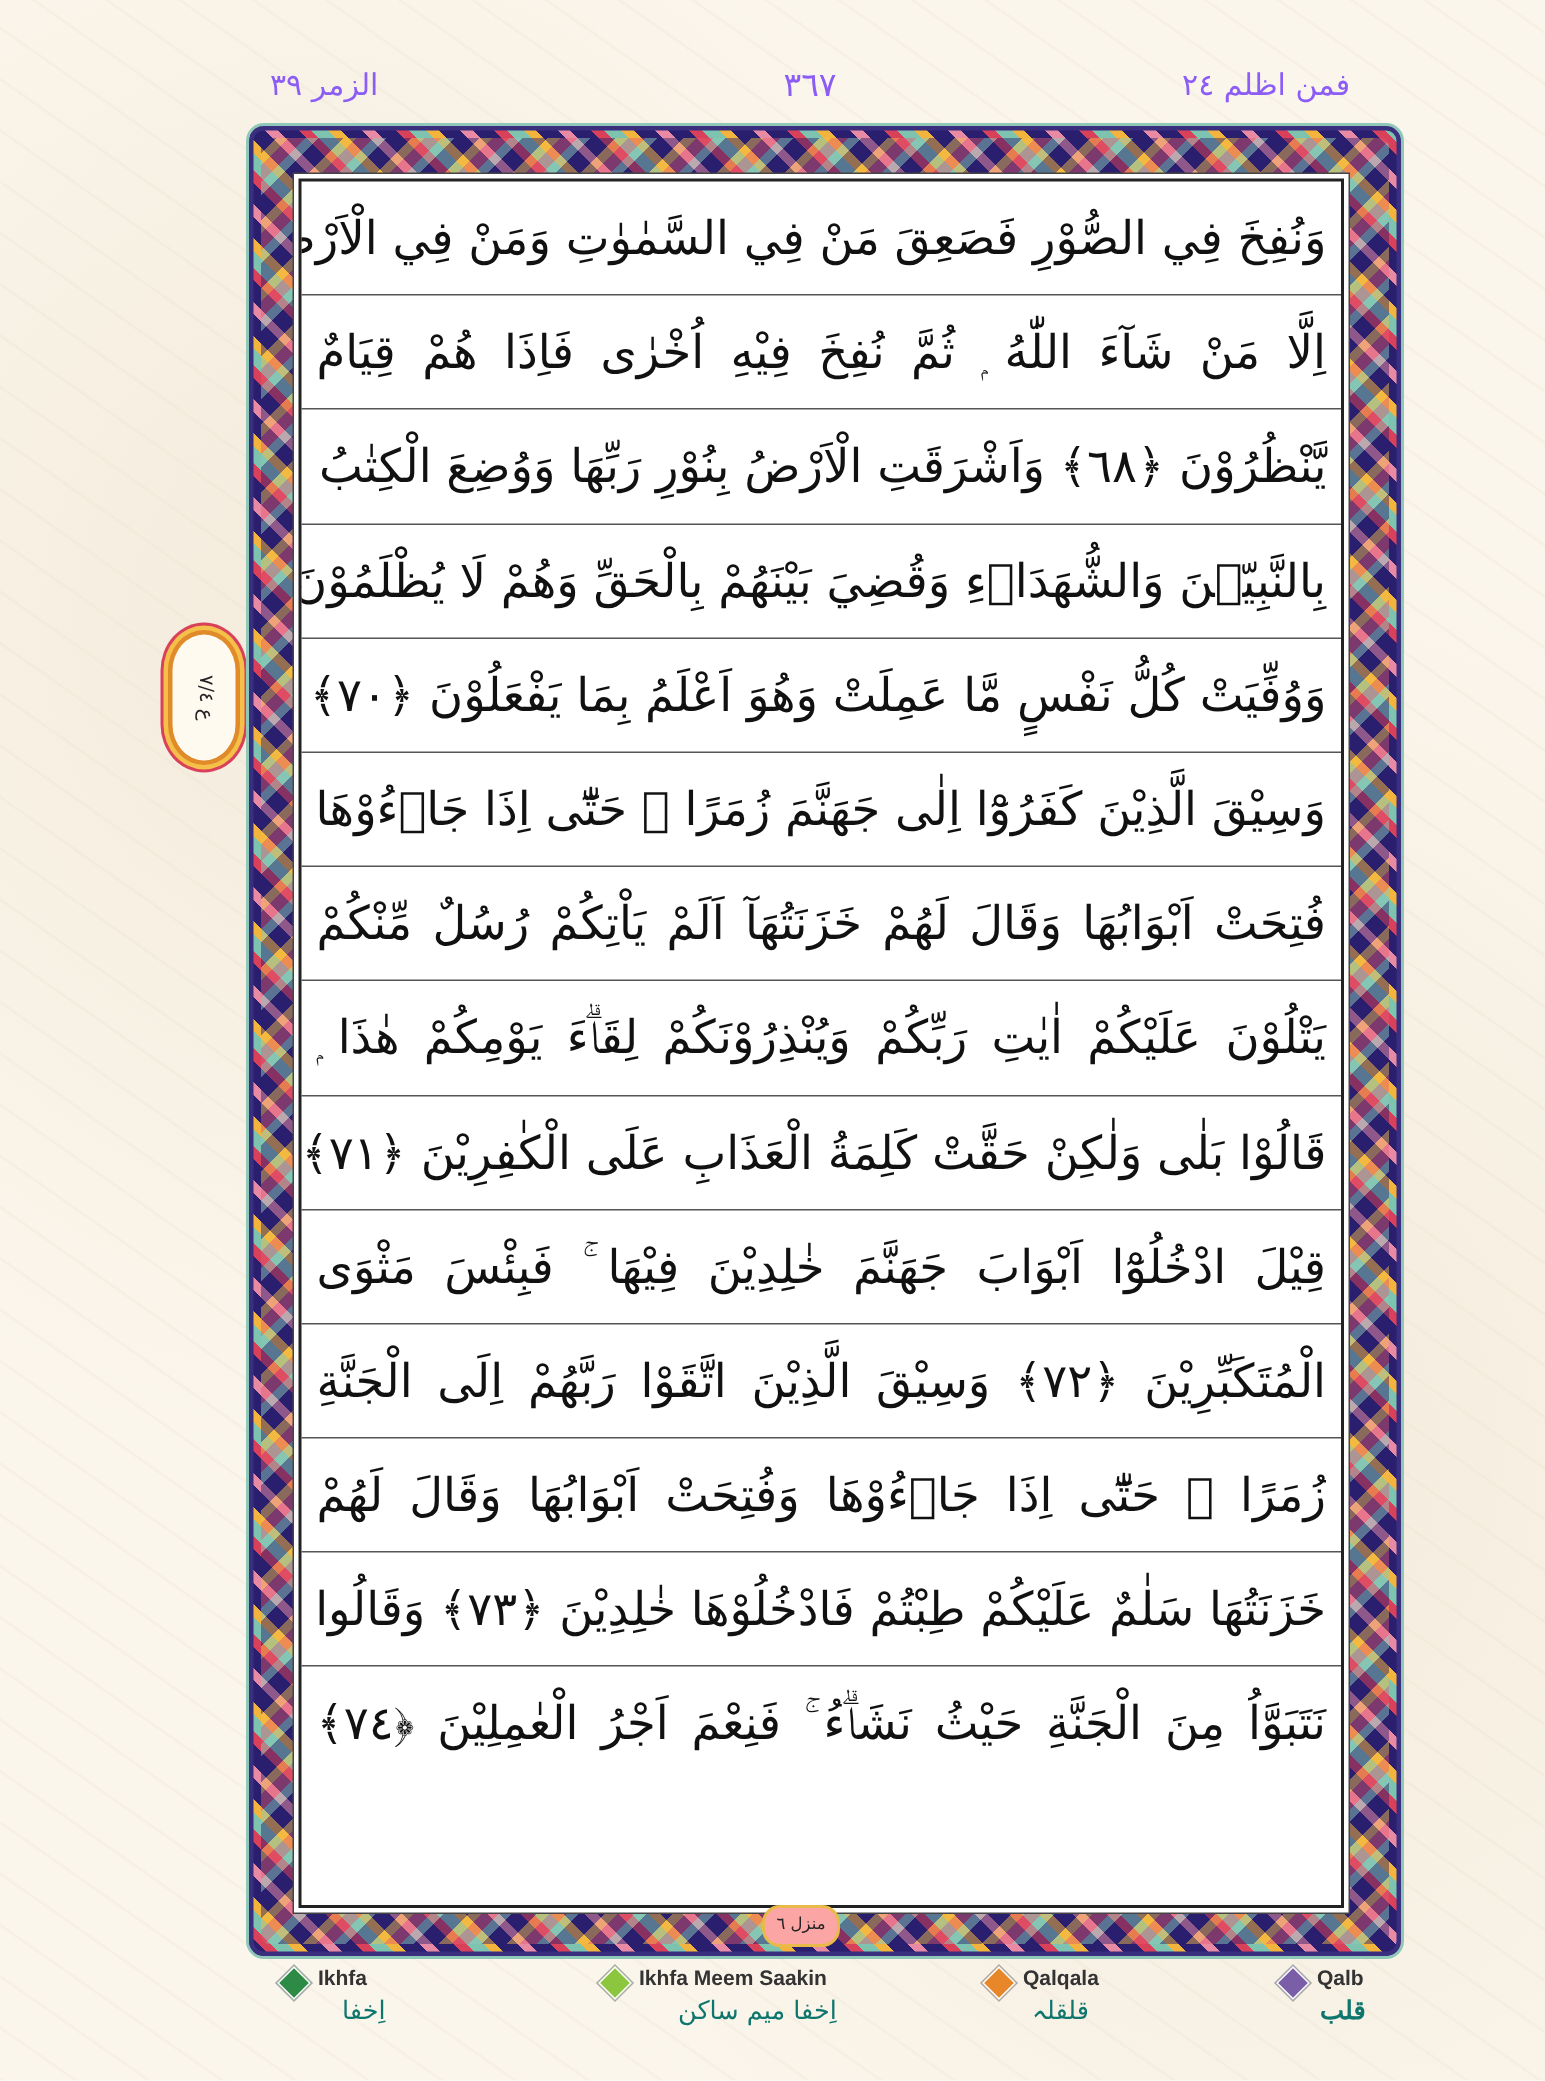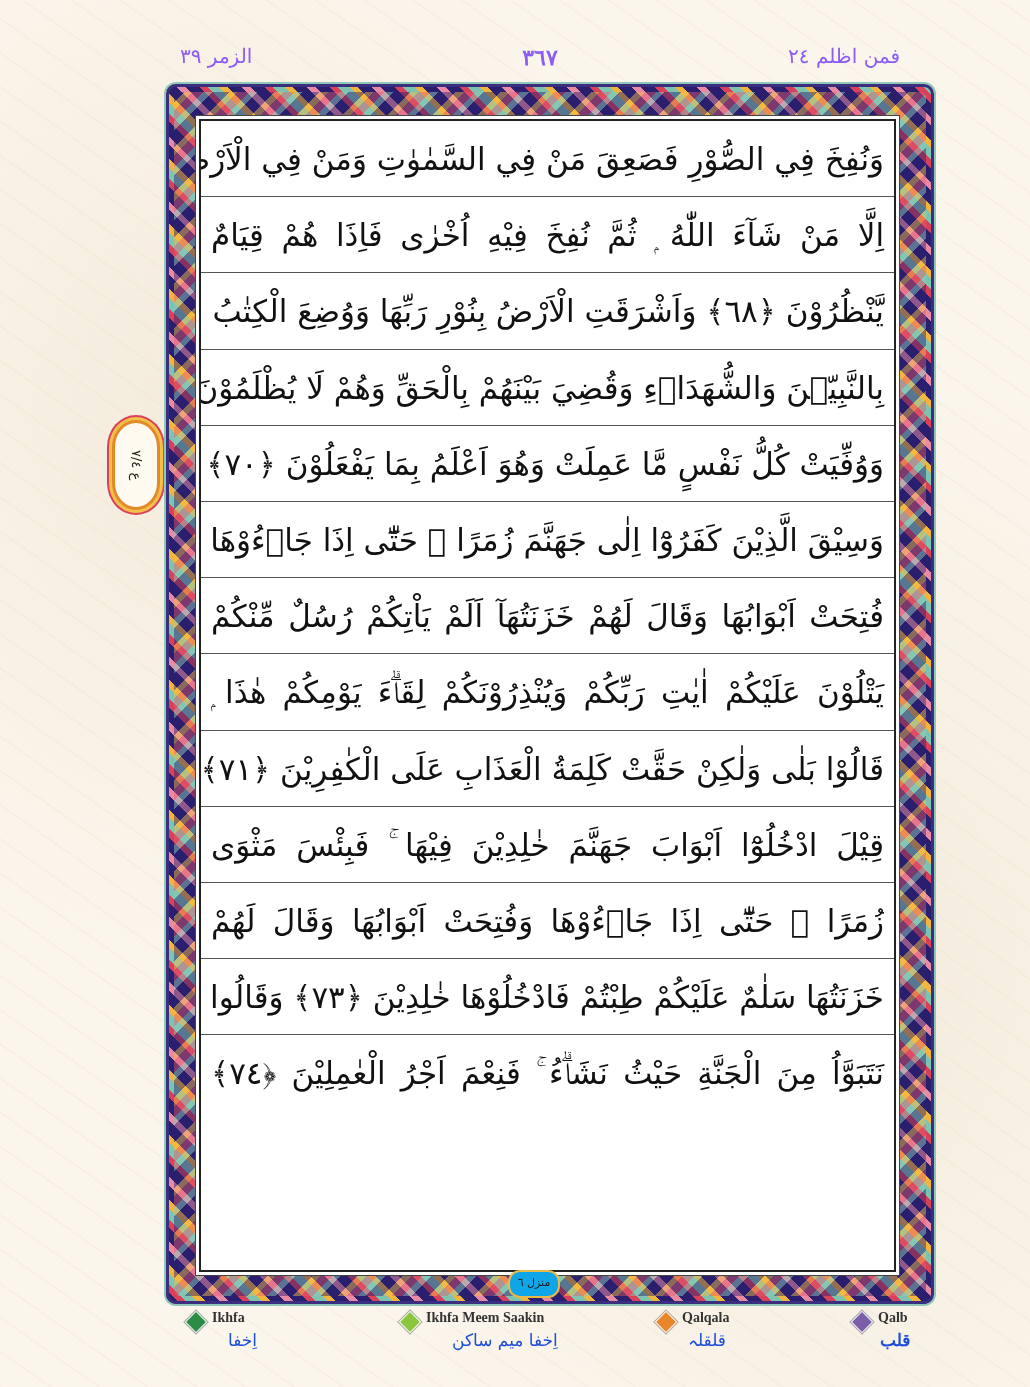--- a/index.html
+++ b/index.html
@@ -8,21 +8,21 @@
     background:#fbf6ec;
     background-image:
       radial-gradient(ellipse at 20% 30%, rgba(230,215,190,0.35) 0, rgba(255,255,255,0) 40%),
       radial-gradient(ellipse at 80% 70%, rgba(230,215,190,0.35) 0, rgba(255,255,255,0) 45%),
       repeating-linear-gradient(35deg, rgba(220,205,180,0.12) 0 2px, rgba(255,255,255,0) 2px 28px);
     font-family: "DejaVu Sans", sans-serif;
   }
   .header { position:absolute; top:44px; left:180px; width:720px; height:34px; }
   .hdr { position:absolute; top:0; font-family:"DejaVu Serif", serif; font-size:20px; color:#8b5cf6; direction:rtl; }
   .hdr-right { right:0; }
-  .hdr-center { left:50%; transform:translateX(-50%); font-size:22px; font-weight:bold; }
+  .hdr-center { left:50%; transform:translateX(-50%); font-size:22px; font-weight:normal; }
   .hdr-left { left:0; }
 
   
   .frame {
     position:absolute; left:166px; top:84px; width:768px; height:1220px;
     border-radius:10px;
     background:
       repeating-linear-gradient(45deg, #2a1f6e 0 10px, #d9415a 10px 16px, #7ec3b0 16px 24px, #f2b43c 24px 30px, #2a1f6e 30px 40px, #e88aa4 40px 46px);
     box-shadow: inset 0 0 0 3px #3a2f7e, 0 0 0 2px #8fc8b8;
   }
@@ -47,32 +47,32 @@
 
   .ruku {
     position:absolute; left:112px; top:420px; width:42px; height:84px;
     border:3px solid #e08a2a; border-radius:50% / 30%; background:#fffaf0;
     box-shadow:0 0 0 3px #f5c04a, 0 0 0 5px #d9415a;
     font-family:"DejaVu Serif", serif; font-size:13px; color:#222;
     writing-mode:vertical-rl; text-align:center; line-height:42px; direction:rtl;
   }
   .manzil {
     position:absolute; left:508px; top:1270px; width:48px; height:24px; z-index:3;
-    background:#0ea5e9; border:2px solid #e9b949; border-radius:12px;
+    background:#fca5a5; border:2px solid #e9b949; border-radius:12px;
     font-size:11px; text-align:center; line-height:22px; color:#222; direction:rtl;
   }
 
   .legend { position:absolute; top:1310px; left:180px; width:740px; height:60px; }
   .leg { position:absolute; top:0; }
   .leg .diamond {
     position:absolute; left:0; top:4px; width:14px; height:14px; transform:rotate(45deg);
     border:1px solid #fff; box-shadow:0 0 0 1px #aaa;
   }
-  .leg .en { position:absolute; left:24px; top:0; font-family:Liberation Serif, serif; font-weight:bold; font-size:14px; color:#333; white-space:nowrap; }
-  .leg .ar { position:absolute; top:20px; font-family:"DejaVu Serif", serif; font-size:17px; color:#1d4ed8; direction:rtl; white-space:nowrap; }
+  .leg .en { position:absolute; left:24px; top:0; font-family:Liberation Sans, sans-serif; font-weight:bold; font-size:14px; color:#333; white-space:nowrap; }
+  .leg .ar { position:absolute; top:20px; font-family:"DejaVu Serif", serif; font-size:17px; color:#0f766e; direction:rtl; white-space:nowrap; }
 </style>
 </head>
 <body>
 
 <div class="header">
   <span class="hdr hdr-right">فمن اظلم ٢٤</span>
   <span class="hdr hdr-center">٣٦٧</span>
   <span class="hdr hdr-left">الزمر ٣٩</span>
 </div>
 
@@ -84,20 +84,21 @@
   <div class="line">وَنُفِخَ فِي الصُّوْرِ فَصَعِقَ مَنْ فِي السَّمٰوٰتِ وَمَنْ فِي الْاَرْضِ</div>
   <div class="line">اِلَّا مَنْ شَآءَ اللّٰهُ ۭ ثُمَّ نُفِخَ فِيْهِ اُخْرٰى فَاِذَا هُمْ قِيَامٌ</div>
   <div class="line">يَّنْظُرُوْنَ ﴿٦٨﴾ وَاَشْرَقَتِ الْاَرْضُ بِنُوْرِ رَبِّهَا وَوُضِعَ الْكِتٰبُ وَجِايْٓءَ</div>
   <div class="line">بِالنَّبِيّٖنَ وَالشُّهَدَاۗءِ وَقُضِيَ بَيْنَهُمْ بِالْحَقِّ وَهُمْ لَا يُظْلَمُوْنَ ﴿٦٩﴾</div>
   <div class="line">وَوُفِّيَتْ كُلُّ نَفْسٍ مَّا عَمِلَتْ وَهُوَ اَعْلَمُ بِمَا يَفْعَلُوْنَ ﴿٧٠﴾</div>
   <div class="line">وَسِيْقَ الَّذِيْنَ كَفَرُوْٓا اِلٰى جَهَنَّمَ زُمَرًا ۭ حَتّٰٓى اِذَا جَاۗءُوْهَا</div>
   <div class="line">فُتِحَتْ اَبْوَابُهَا وَقَالَ لَهُمْ خَزَنَتُهَآ اَلَمْ يَاْتِكُمْ رُسُلٌ مِّنْكُمْ</div>
   <div class="line">يَتْلُوْنَ عَلَيْكُمْ اٰيٰتِ رَبِّكُمْ وَيُنْذِرُوْنَكُمْ لِقَاۗءَ يَوْمِكُمْ هٰذَا ۭ</div>
   <div class="line">قَالُوْا بَلٰى وَلٰكِنْ حَقَّتْ كَلِمَةُ الْعَذَابِ عَلَى الْكٰفِرِيْنَ ﴿٧١﴾</div>
   <div class="line">قِيْلَ ادْخُلُوْٓا اَبْوَابَ جَهَنَّمَ خٰلِدِيْنَ فِيْهَا ۚ فَبِئْسَ مَثْوَى</div>
+  <div class="line">الْمُتَكَبِّرِيْنَ ﴿٧٢﴾ وَسِيْقَ الَّذِيْنَ اتَّقَوْا رَبَّهُمْ اِلَى الْجَنَّةِ</div>
   <div class="line">زُمَرًا ۭ حَتّٰٓى اِذَا جَاۗءُوْهَا وَفُتِحَتْ اَبْوَابُهَا وَقَالَ لَهُمْ</div>
   <div class="line">خَزَنَتُهَا سَلٰمٌ عَلَيْكُمْ طِبْتُمْ فَادْخُلُوْهَا خٰلِدِيْنَ ﴿٧٣﴾ وَقَالُوا</div>
   <div class="line">نَتَبَوَّاُ مِنَ الْجَنَّةِ حَيْثُ نَشَاۗءُ ۚ فَنِعْمَ اَجْرُ الْعٰمِلِيْنَ ﴿٧٤﴾</div>
 </div>
 
 <div class="manzil">منزل ٦</div>
 
 <div class="legend">
   <div class="leg" style="left:8px;">
     <span class="diamond" style="background:#2e8b45;"></span>

